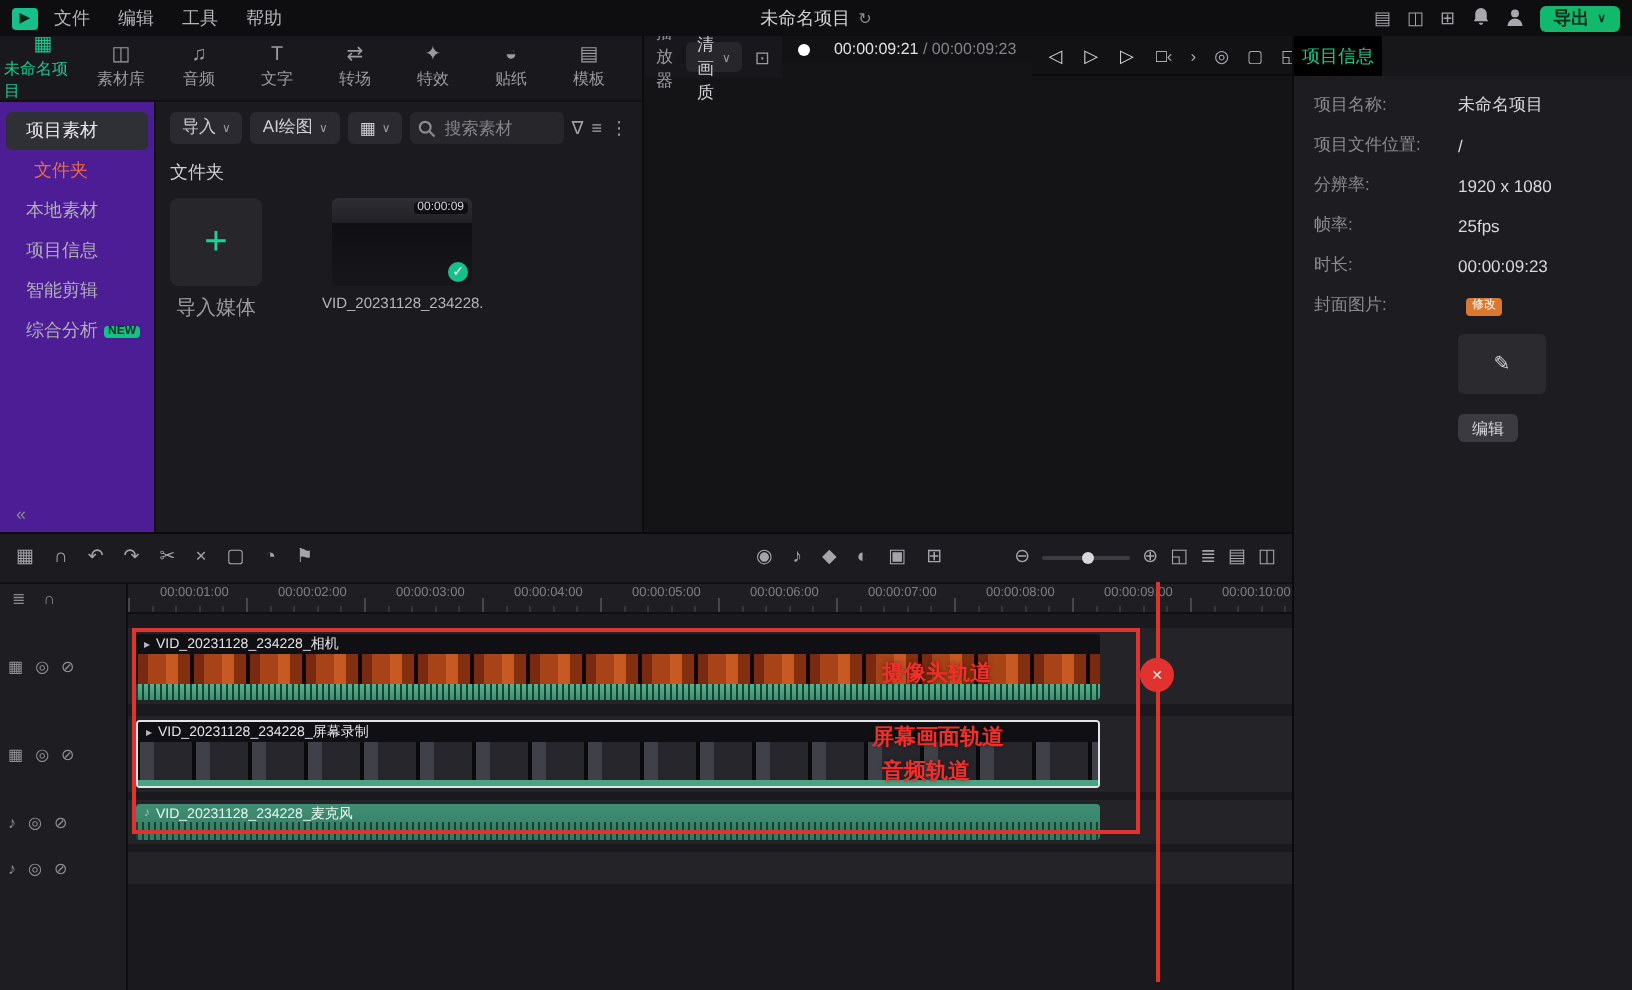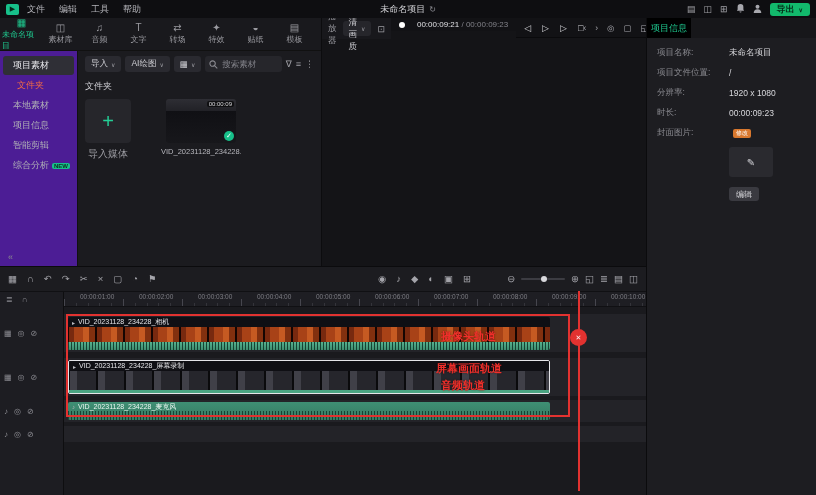--- a/index.html
+++ b/index.html
@@ -284,20 +284,24 @@
         </div>
       <div class="irow">
           <span class="ilabel">项目文件位置:</span>
           <span class="ivalue">/</span>
         </div>
       <div class="irow">
           <span class="ilabel">分辨率:</span>
           <span class="ivalue">1920 x 1080</span>
         </div>
       <div class="irow">
+          <span class="ilabel">帧率:</span>
+          <span class="ivalue">25fps</span>
+        </div>
+      <div class="irow">
           <span class="ilabel">时长:</span>
           <span class="ivalue">00:00:09:23</span>
         </div>
       <div class="irow">
           <span class="ilabel">封面图片:</span>
           <span class="cover-badge">修改</span>
         </div>
       <div class="cover-box">
           <span>✎</span>
         </div>

